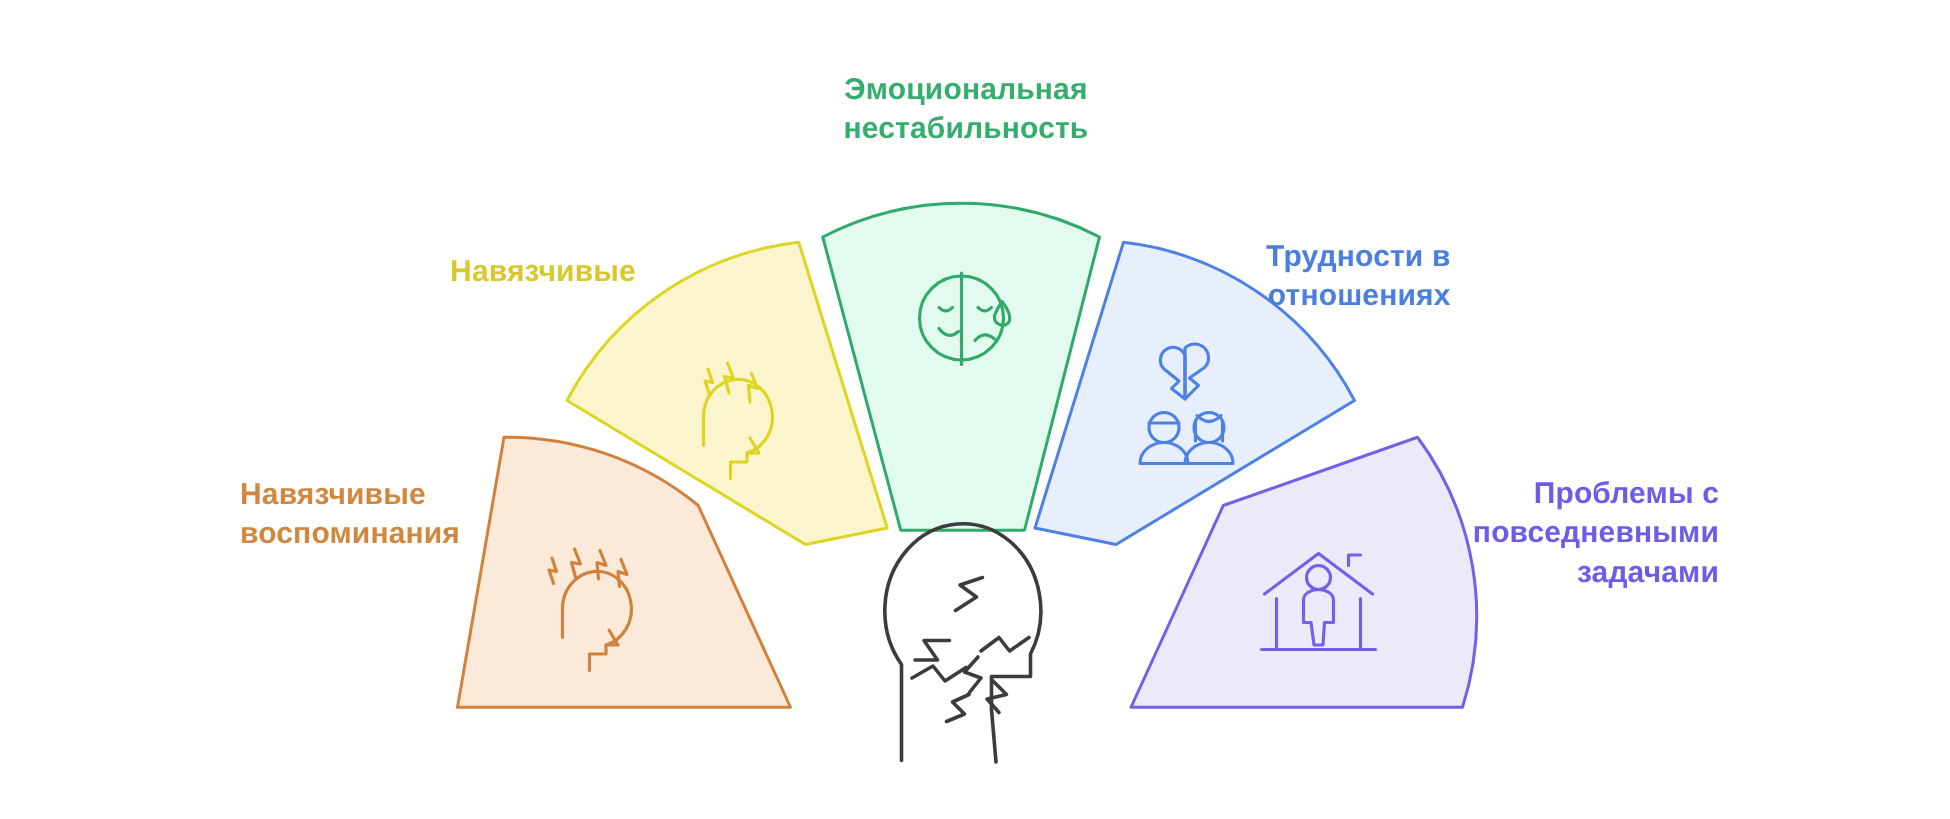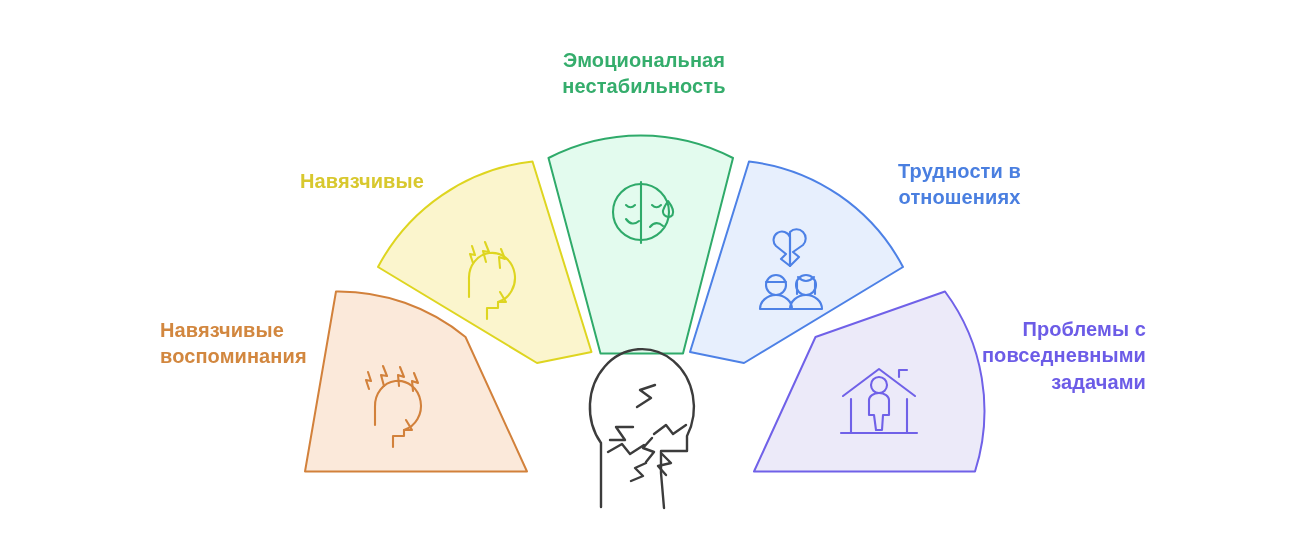--- a/index.html
+++ b/index.html
@@ -46,24 +46,24 @@
     width: 180px;
     text-align: center;
   }
   .label-emotional {
     left: 540px;
     top: 47px;
     width: 208px;
     text-align: center;
   }
   .label-relationships {
-    left: 872px;
+    left: 792px;
     top: 158px;
     width: 175px;
-    text-align: center;
+    text-align: right;
   }
   .label-daily {
     left: 950px;
     top: 316px;
     width: 196px;
     text-align: right;
   }
 </style>
 </head>
 <body>

